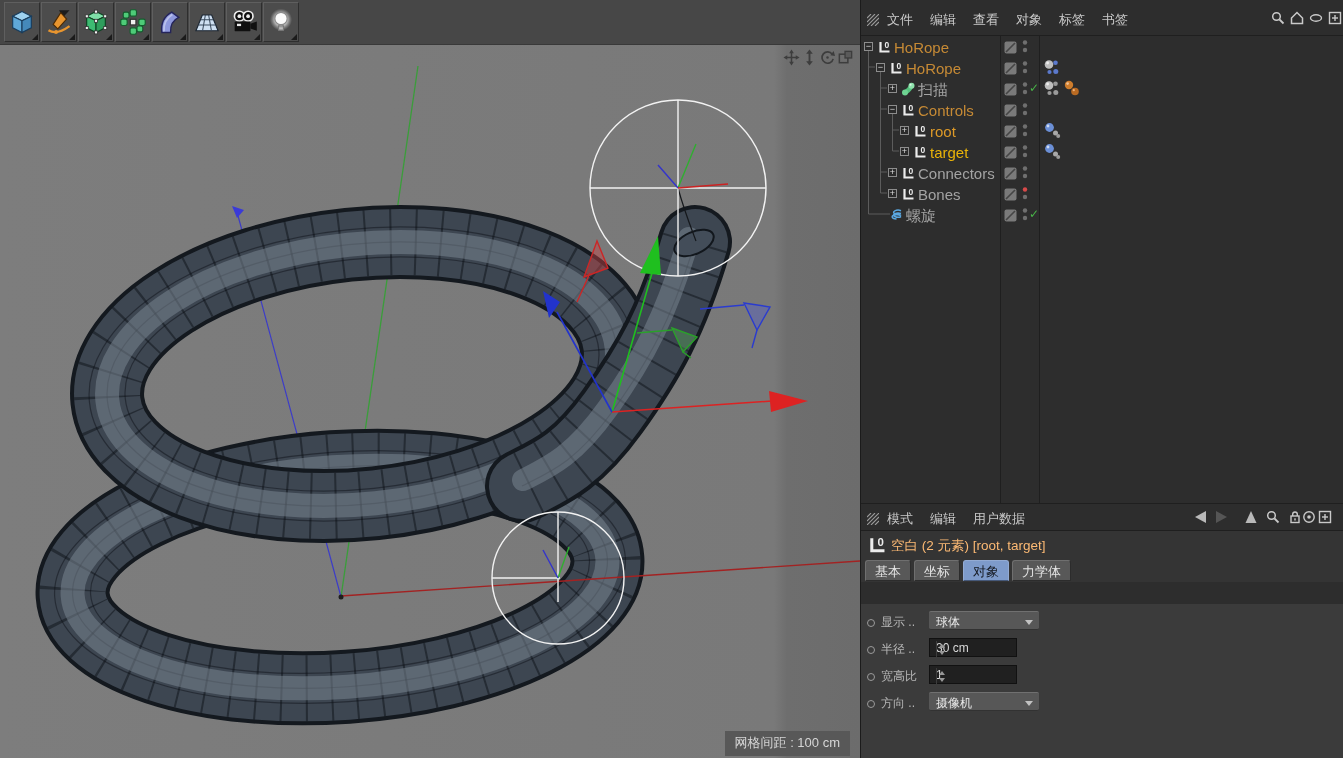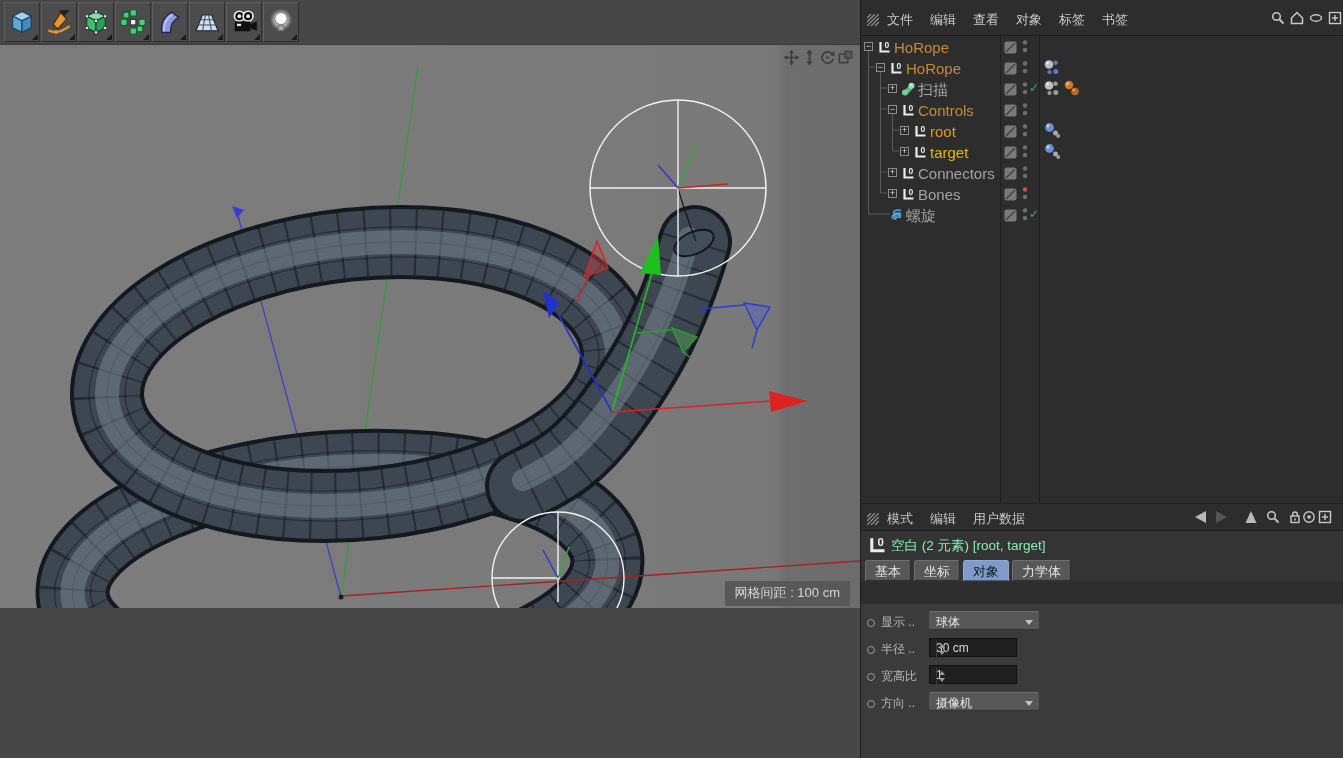--- a/index.html
+++ b/index.html
@@ -10,42 +10,42 @@
 
   
   #toolbar { left:0; top:0; width:860px; height:45px; background:#474747; border-bottom:1px solid #393939; }
   .tb-btn { position:absolute; top:2px; width:36px; height:40px; background:#4c4c4c;
     border:1px solid #5f5f5f; border-right-color:#2e2e2e; border-bottom-color:#2e2e2e; cursor:pointer; }
   .tb-btn .corner { position:absolute; right:1px; bottom:1px; width:0; height:0;
     border-left:6px solid transparent; border-bottom:6px solid #1b1b1b; }
   .tb-btn svg { position:absolute; left:3px; top:4px; }
 
   
-  #viewport { left:0; top:45px; width:860px; height:563px; overflow:hidden; }
+  #viewport { left:0; top:45px; width:860px; height:713px; overflow:hidden; }
   #vp-nav { right:6px; top:4px; display:flex; gap:1px; }
   #vp-nav .nav-ic { width:17px; height:17px; cursor:pointer; }
   #grid-label { right:10px; bottom:2px; background:#585858; color:#d6d6d6;
     font-size:13px; padding:3px 10px 4px 10px; white-space:nowrap; }
 
   
   #right-panel { left:860px; top:0; width:483px; height:758px; background:#2d2d2d; border-left:1px solid #1b1b1b; }
   .menu-item { font-size:13px; color:#c9c9c9; cursor:pointer; position:absolute; top:0; }
   .hatch { width:12px; height:12px; cursor:pointer; }
   .sepline { background:#1f1f1f; position:absolute; }
 
   
   .om-row { position:absolute; left:0; width:483px; height:21px; cursor:pointer; }
   .om-exp { position:absolute; width:9px; height:9px; border:1px solid #8d8d8d; background:#2b2b2b;
     color:#dcdcdc; font-size:9px; line-height:7px; text-align:center; top:6px; cursor:pointer; }
   .om-ic  { position:absolute; top:3px; }
   .om-label { position:absolute; top:3px; font-size:15px; white-space:nowrap; }
   .om-check { position:absolute; font-size:12px; font-weight:bold; color:#49b649; top:3px; }
 
   
-  #am-title-text { position:absolute; left:30px; top:537px; font-size:13.5px; color:#86efac; white-space:nowrap; }
+  #am-title-text { position:absolute; left:30px; top:537px; font-size:13.5px; color:#fdba74; white-space:nowrap; }
   .am-tab { position:relative; height:21px; padding:2px 9px 0 9px; font-size:13px; color:#e4e4e4;
     background:#585858; border:1px solid #6f6f6f; border-bottom-color:#2c2c2c; border-right-color:#2c2c2c;
     border-radius:3px 3px 0 0; cursor:pointer; white-space:nowrap; }
   .am-tab.active { background:#7e9bca; color:#14181f; border-color:#93abd3; border-bottom-color:#46597a; }
   #am-header { left:0px; top:582px; width:483px; height:22px; background:#262626;
     border-top:1px solid #1c1c1c; border-bottom:1px solid #1c1c1c; }
   #am-header span { position:absolute; left:7px; top:3px; font-size:13px; font-weight:bold; color:#cfcfcf; }
   .prop-label { position:absolute; left:6px; font-size:12px; color:#b5b5b5; white-space:nowrap; }
   .key-circle { display:inline-block; width:8px; height:8px; border:1.5px solid #9a9a9a; border-radius:50%;
     vertical-align:-1px; margin-right:6px; cursor:pointer; }

